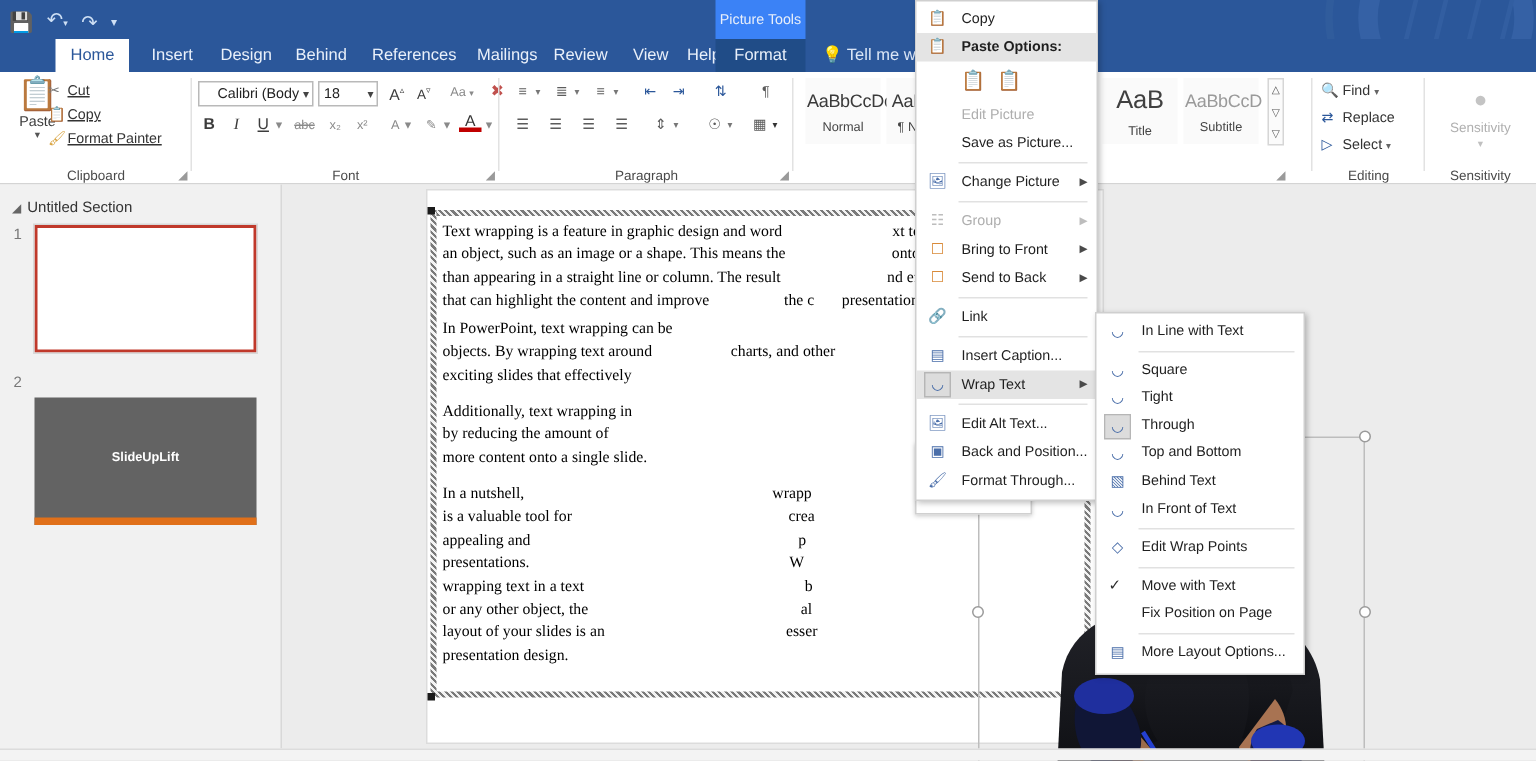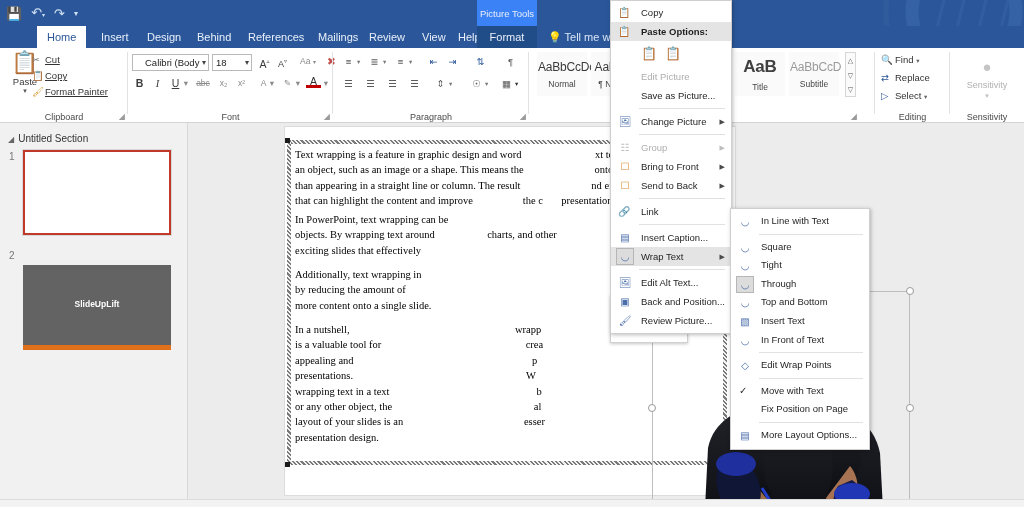--- a/index.html
+++ b/index.html
@@ -81,21 +81,21 @@
     font-size:9.5px; color:#5c5c5c;
   }
   .pcar{ position:absolute; font-size:6.5px; color:#777; line-height:15px; }
 
   
   .stile{
     position:absolute; top:4px; width:50px; height:44px; background:#fafafa;
     border:1px solid transparent; text-align:center;
   }
   .stile .sprev{ font-size:12px; color:#3a3a3a; margin-top:7px; letter-spacing:-.2px; }
-  .stile .sprev.big{ font-size:17px; color:#404040; margin-top:4px;font-weight:bold; }
+  .stile .sprev.big{ font-size:17px; color:#404040; margin-top:4px; }
   .stile .sname{ font-size:8.5px; color:#444; margin-top:5px; }
   .sscroll{
     position:absolute; top:4px; width:11px; height:45px; border:1px solid #d6d6d6;
     background:#fbfbfb; font-size:7px; color:#555; text-align:center;
   }
 
   
   .ebtn{ position:absolute; font-size:9.5px; color:#333; white-space:nowrap; }
   .ebtn .ei{ display:inline-block; width:14px; color:#2b579a; }
 
@@ -538,21 +538,21 @@
     <div class="mi">
       <span class="mico">🖼</span>
       <span>Edit Alt Text...</span>
     </div>
     <div class="mi">
       <span class="mico">▣</span>
       <span>Back and Position...</span>
     </div>
     <div class="mi">
       <span class="mico">🖌</span>
-      <span>Review Picture...</span>
+      <span>Format Through...</span>
     </div>
   </div>
 
   <div class="submenu">
     <div class="mi">
       <span class="mico">◡</span>
       <span>In Line with Text</span>
     </div>
     <div class="msep"></div>
     <div class="mi">
@@ -566,21 +566,21 @@
     <div class="mi sel">
       <span class="mico">◡</span>
       <span>Through</span>
     </div>
     <div class="mi">
       <span class="mico">◡</span>
       <span>Top and Bottom</span>
     </div>
     <div class="mi">
       <span class="mico">▧</span>
-      <span>Insert Text</span>
+      <span>Behind Text</span>
     </div>
     <div class="mi">
       <span class="mico">◡</span>
       <span>In Front of Text</span>
     </div>
     <div class="msep"></div>
     <div class="mi">
       <span class="mico">◇</span>
       <span>Edit Wrap Points</span>
     </div>

